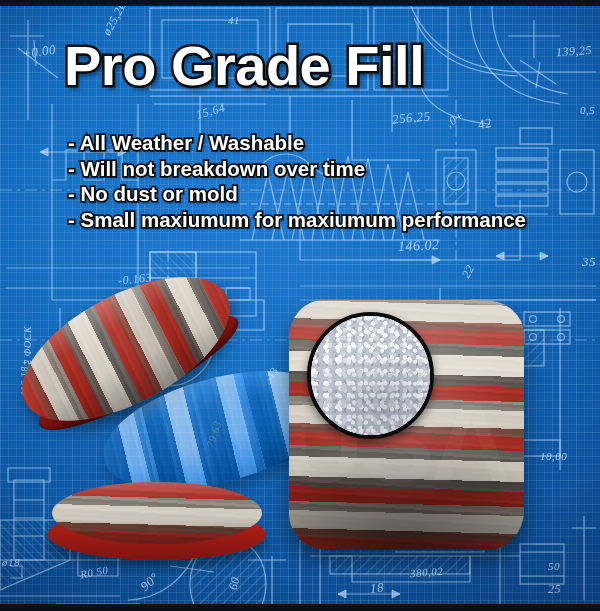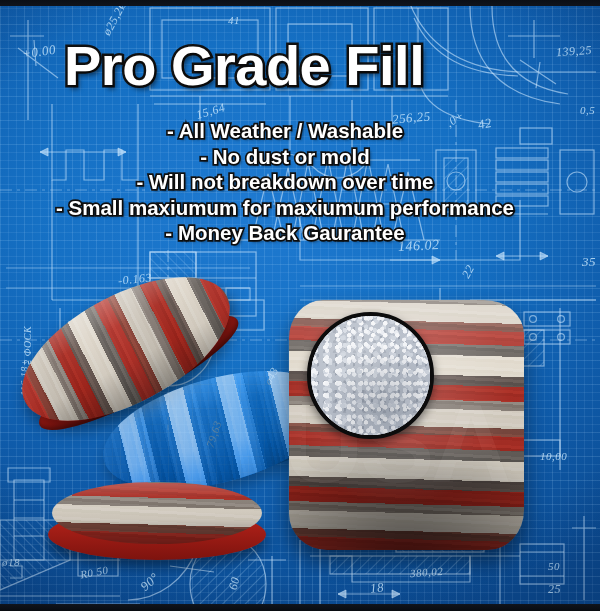--- a/index.html
+++ b/index.html
@@ -74,21 +74,21 @@
     letter-spacing:-0.5px;
     -webkit-text-stroke:5px #111;
     paint-order:stroke fill;
     text-shadow:3px 4px 5px rgba(0,0,0,.55);
   }
 
   
   .bullets{
     position:absolute;left:56px;top:118px;
     z-index:25;
-    margin:0;padding:0;list-style:none;text-align:center;
+    margin:12px;padding:0;list-style:none;
   }
   .bullets li{
     font-family:"Liberation Sans",sans-serif;
     font-weight:700;
     font-size:20.5px;
     line-height:25.5px;
     color:#ffffff;
     white-space:nowrap;
     -webkit-text-stroke:3.4px #111;
     paint-order:stroke fill;
@@ -449,24 +449,23 @@
       <div class="bp-num" style="left: 548px; top: 582px; font-size: 12px; transform: rotate(0deg);">25</div>
       <div class="bp-num" style="left: 548px; top: 560px; font-size: 11px; transform: rotate(0deg);">50</div>
     </div>
 
   <div class="bp-vig"></div>
 
   <div class="headline">Pro Grade Fill</div>
 
   <ul class="bullets" id="feature-list">
       <li>- All Weather / Washable</li>
+      <li>- Will not breakdown over time</li>
       <li>- No dust or mold</li>
-      <li>- Will not breakdown over time</li>
       <li>- Small maxiumum for maxiumum performance</li>
-      <li>- Money Back Gaurantee</li>
     </ul>
 
   <div class="bag" id="bag-top">
     <div class="seam"></div>
     <div class="shell">
       <div class="fabric"></div>
     </div>
   </div>
 
   <div class="bag" id="bag-mid">

